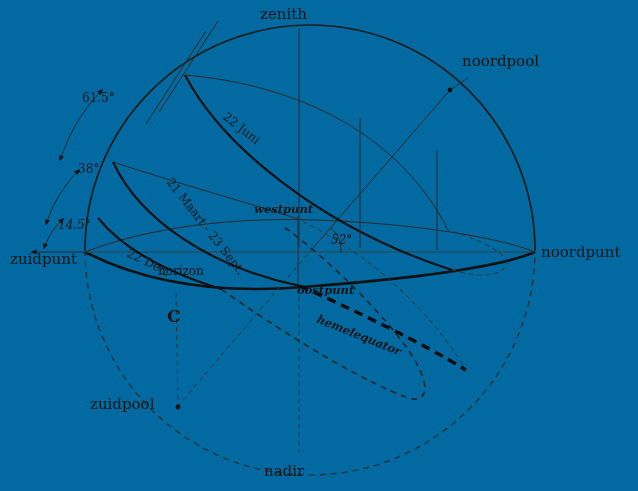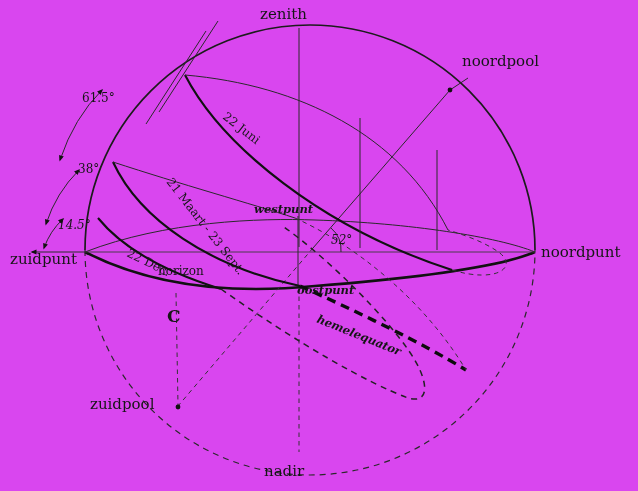--- a/index.html
+++ b/index.html
@@ -1,16 +1,16 @@
 <!DOCTYPE html>
 <html><head>
 <meta charset="utf-8">
 <style>
   html,body{margin:0;padding:0;background:#ffffff;}
-  .stage{position:relative;width:638px;height:491px;background:#d946ef;overflow:hidden;
+  .stage{position:relative;width:638px;height:491px;background:#0369a1;overflow:hidden;
          font-family:"DejaVu Serif", serif;}
   svg{display:block}
   text{fill:#161616;}
   .lbl      {font-size:15px;}
   .lbl-sm   {font-size:12px;}
   .lbl-it   {font-size:11.5px;font-style:italic;font-weight:bold;}
   .lbl-ang  {font-size:12px;}
   .lbl-ang-it{font-size:12px;font-style:italic;}
   .lbl-C    {font-size:17px;font-weight:bold;}
   .stroke-main   {fill:none;stroke:#1c1c1c;stroke-width:1.7;}

